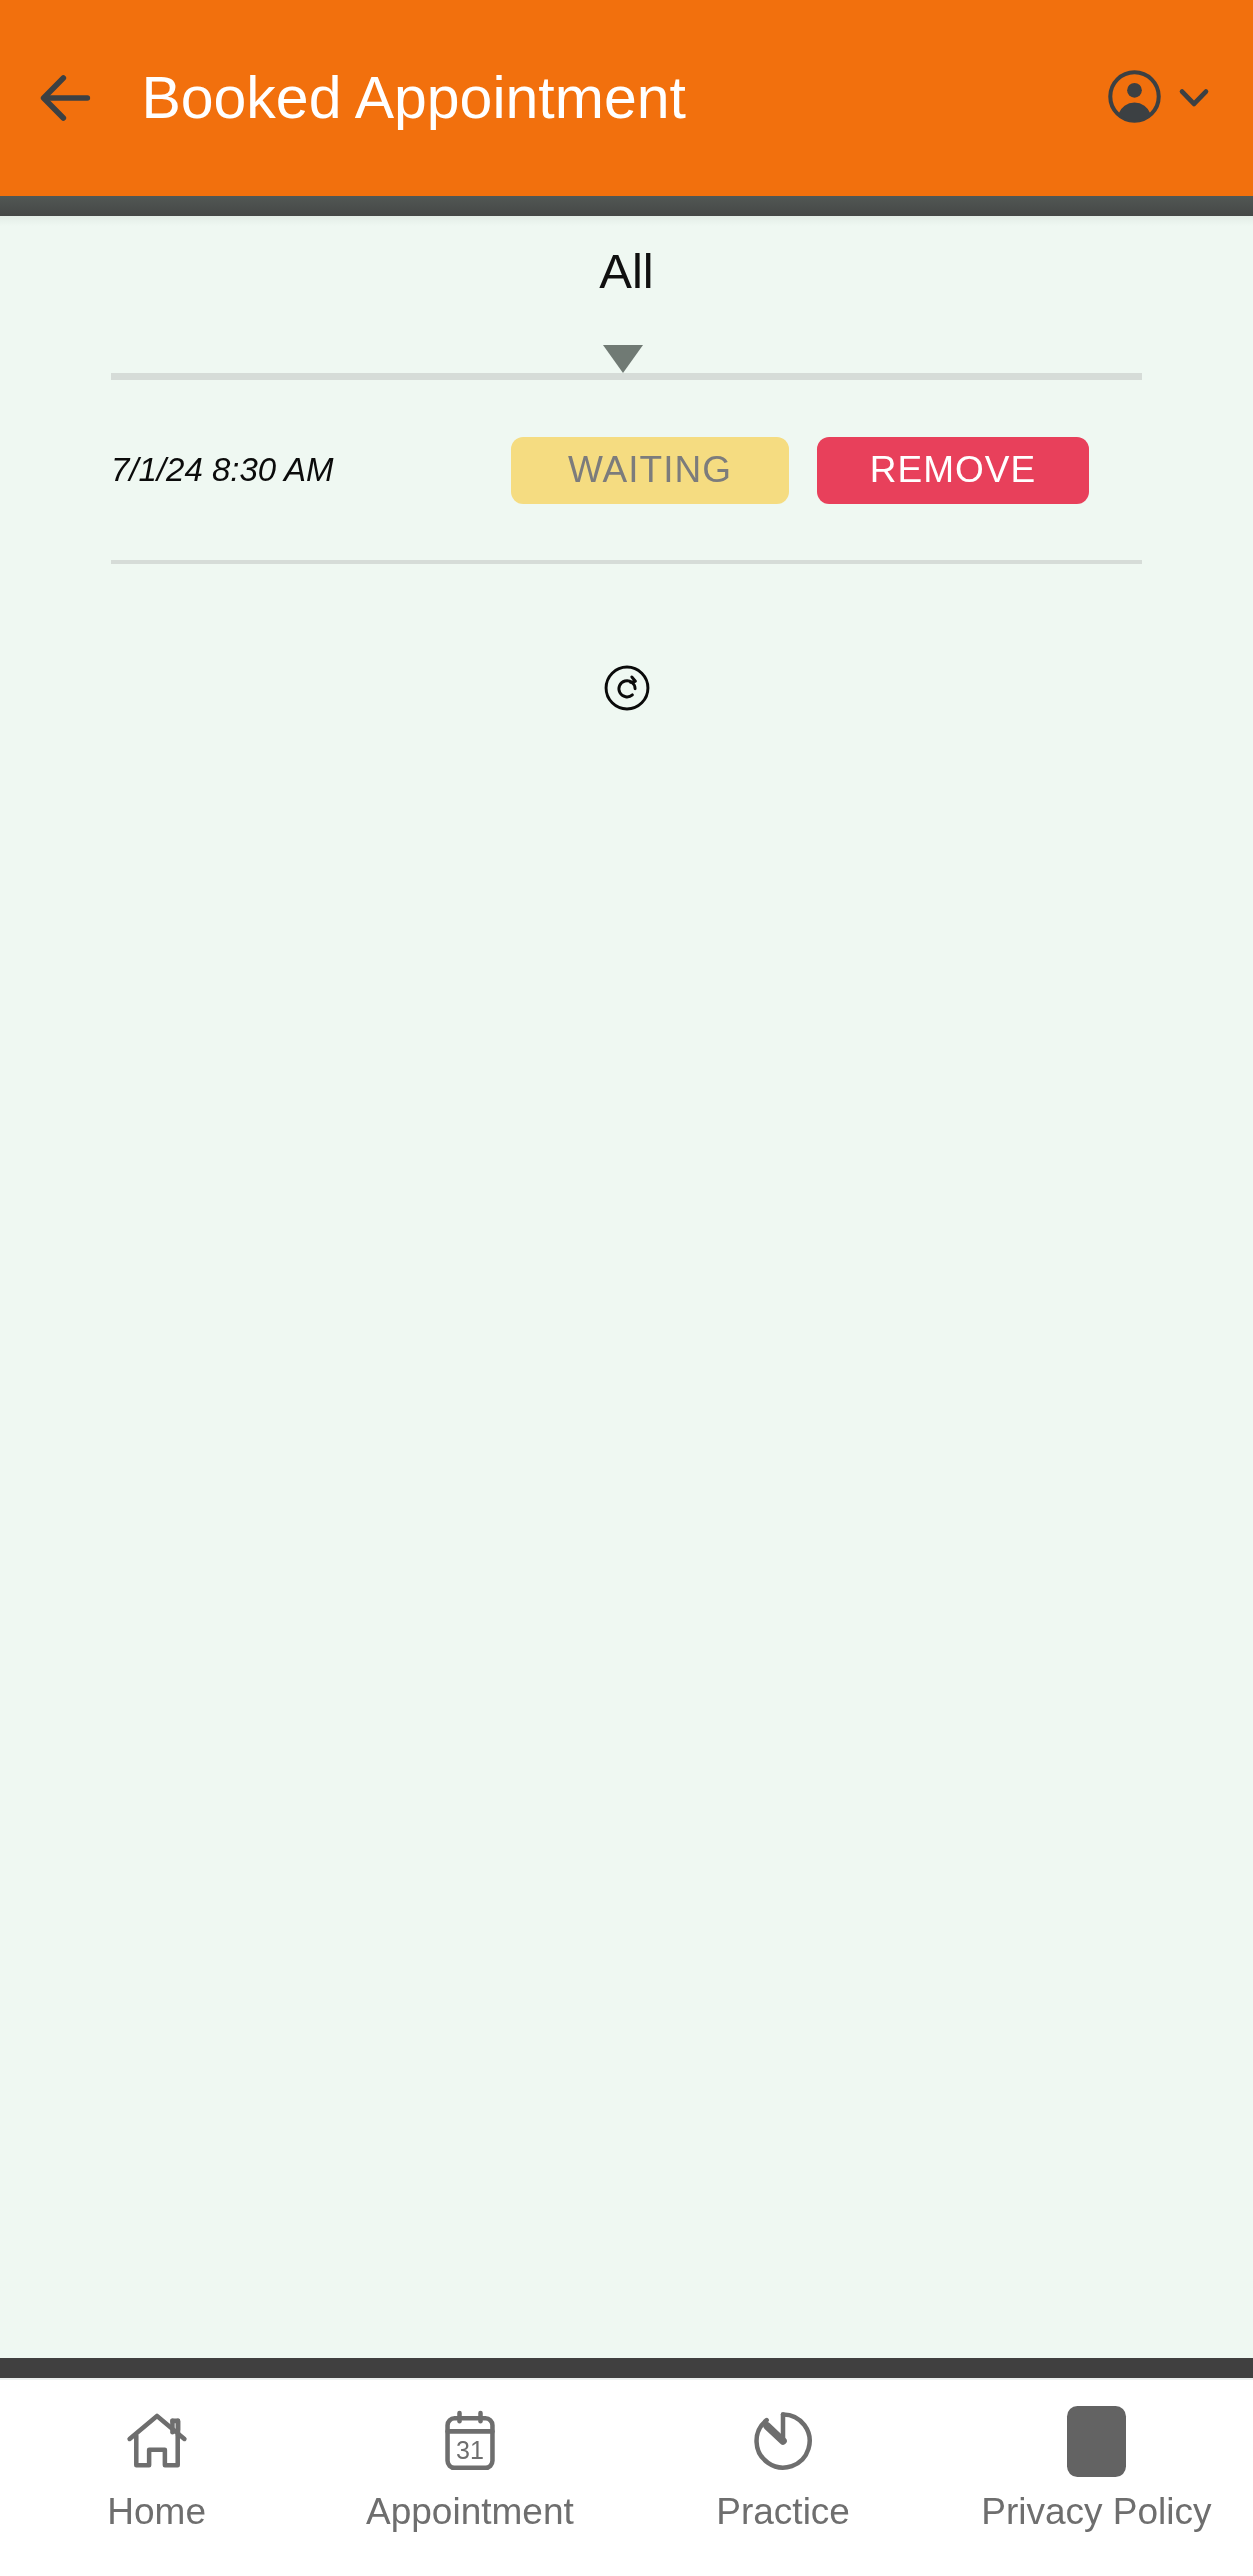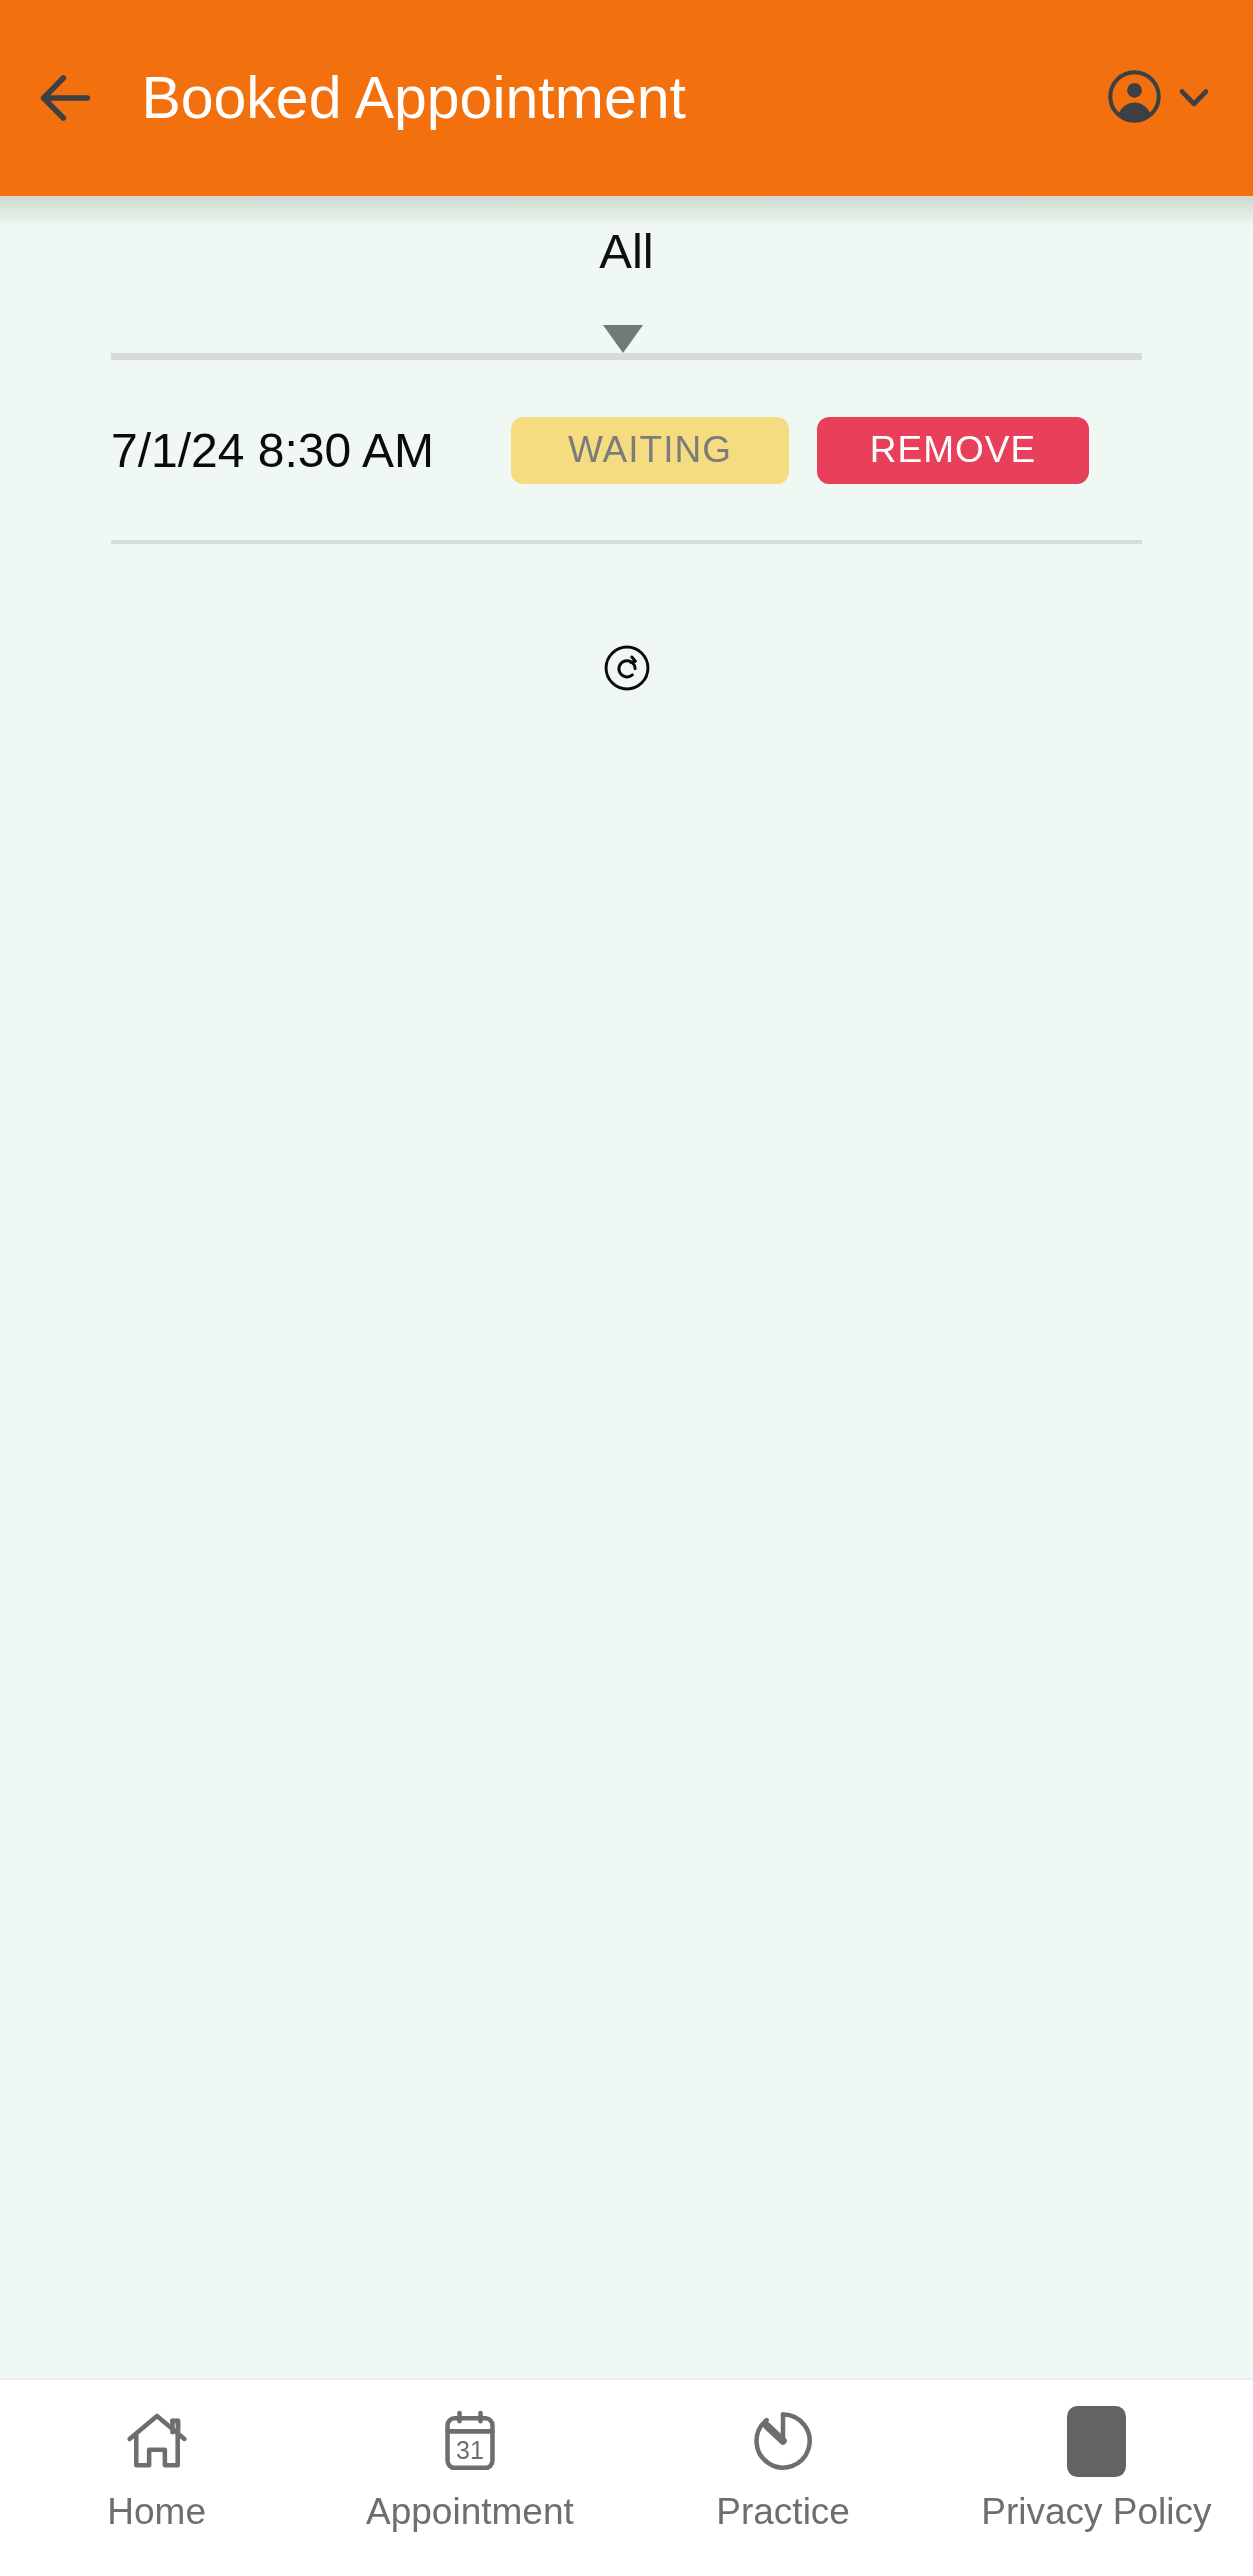--- a/index.html
+++ b/index.html
@@ -12,23 +12,24 @@
 
   body {
     font-family: "Liberation Sans", sans-serif;
     background: #FFFFFF;
   }
 
   .phone {
     position: relative;
     width: 1253px;
     height: 2576px;
-    background: #d946ef;
+    background: #404040;
     display: flex;
     flex-direction: column;
+    gap: 20px;
   }
 
   
   .appbar {
     position: relative;
     height: 196px;
     background: #F2700D;
     display: flex;
     align-items: center;
     flex: none;
@@ -124,25 +125,26 @@
   }
   .msg-success { color: #2EBB64; }
   .msg-note    { color: #EE4363; }
 
   .appt-row {
     height: 180px;
     display: flex;
     align-items: center;
   }
   .appt-date {
-    font-size: 48px;
+    font-size: 33px;
     color: #0B0B0B;
     white-space: nowrap;
     flex: 0 0 auto;
     width: 400px;
+    font-style: italic;
   }
   .appt-actions {
     display: flex;
     align-items: center;
     gap: 28px;
   }
   .btn {
     border: none;
     border-radius: 12.2px;
     font-size: 37px;

